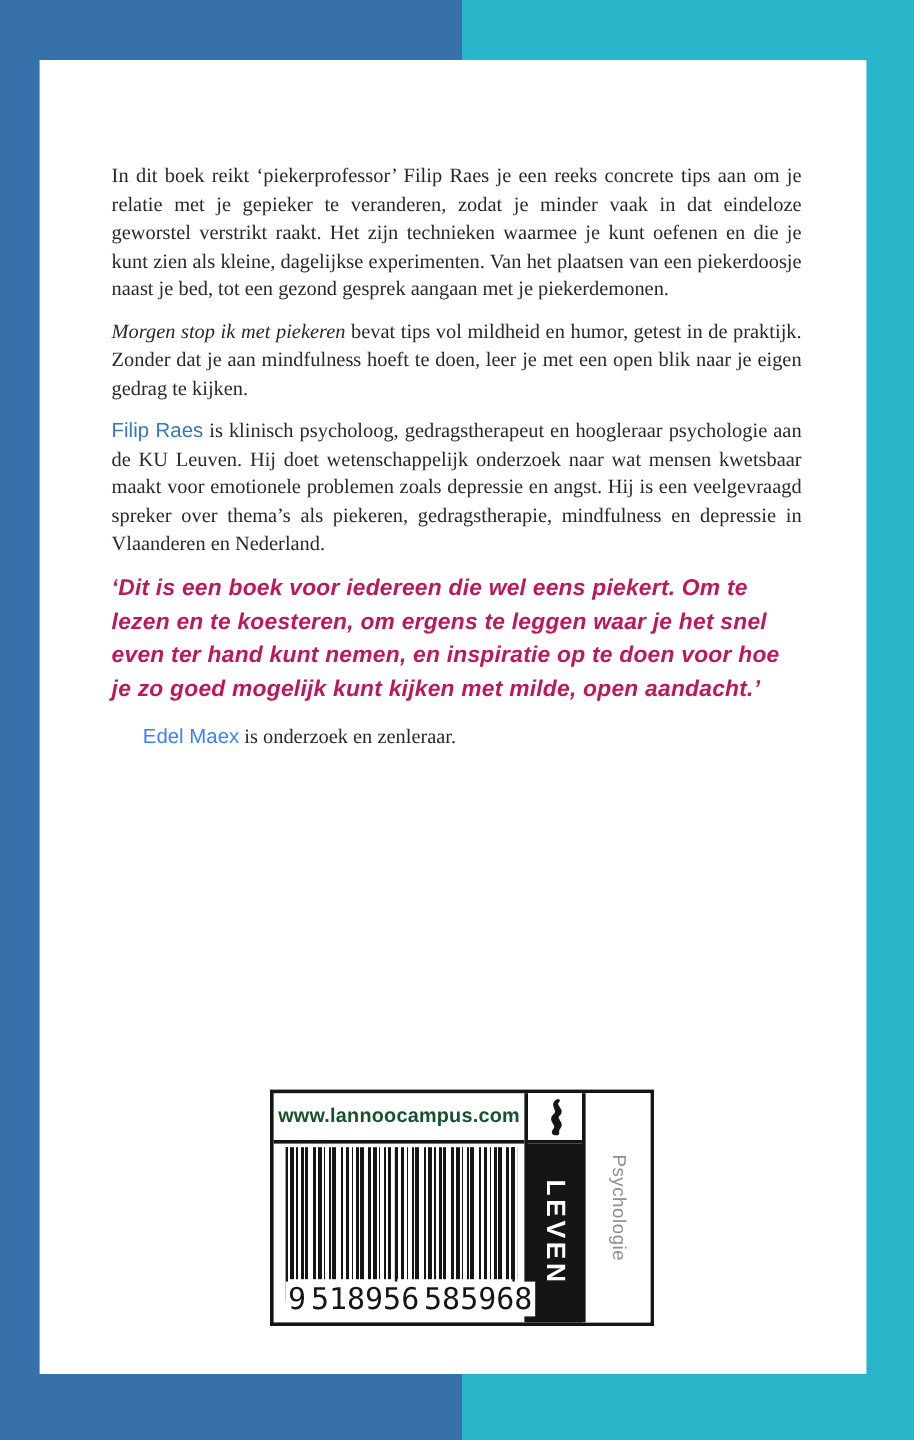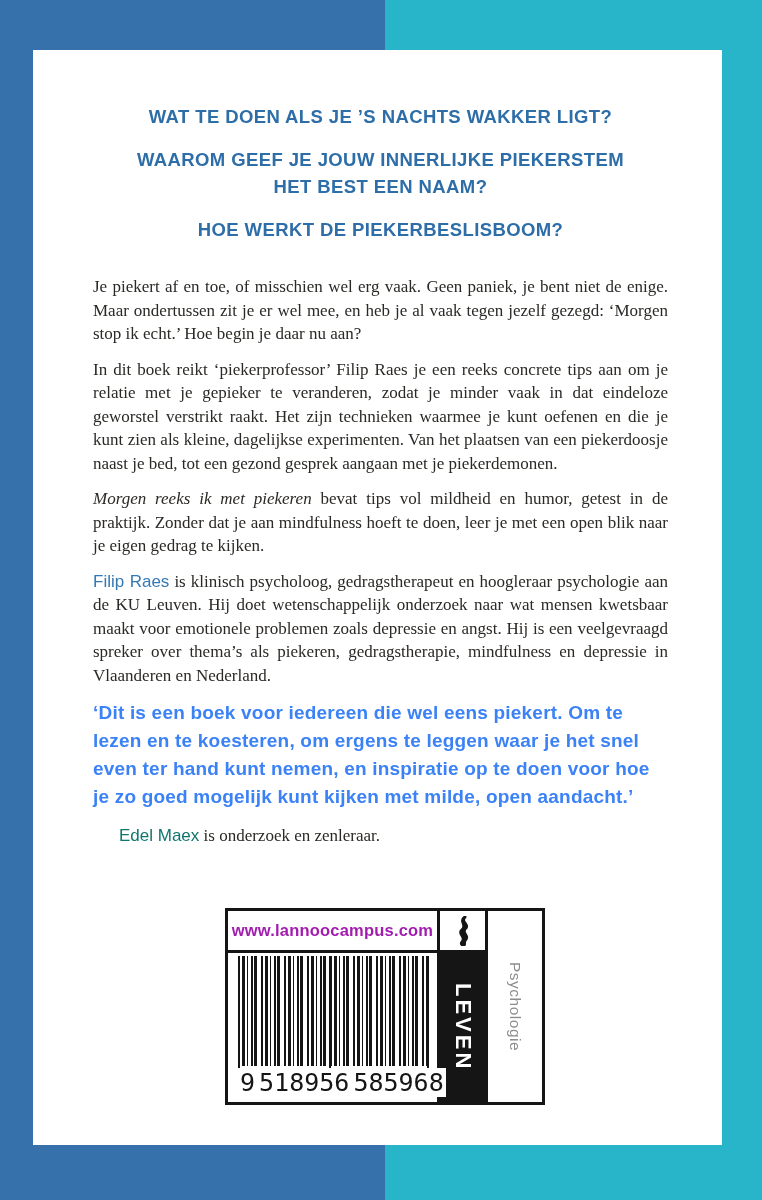--- a/index.html
+++ b/index.html
@@ -52,21 +52,21 @@
     position:absolute;left:192px;top:858px; 
     width:314px;height:191px;
     border:3px solid #151515;background:#ffffff;
     display:flex;
   }
   .col-main{width:209px;display:flex;flex-direction:column;}
   .www-cell{
     height:39px;border-bottom:3px solid #151515;
     display:flex;align-items:center;justify-content:center;
     font-family:"Liberation Sans", sans-serif;font-weight:bold;font-size:16.5px;
-    color:#a21caf;letter-spacing:0.2px;
+    color:#14532d;letter-spacing:0.2px;
   }
   .barcode-area{flex:1;position:relative;padding:3px 6px 0 10px;}
   .bars{
     height:110px;position:relative;
     background-image:repeating-linear-gradient(to right,
       #151515 0 2px, #fff 2px 4px,
       #151515 4px 7px, #fff 7px 9px,
       #151515 9px 10px, #fff 10px 13px,
       #151515 13px 15px, #fff 15px 16px,
       #151515 16px 19px, #fff 19px 23px);
@@ -107,37 +107,31 @@
 </style>
 </head>
 <body>
 
 <div class="bg-band bg-left" style="background: rgb(54, 113, 171);"></div>
 <div class="bg-band bg-right" style="background: rgb(41, 181, 201);"></div>
 
 <div class="card">
   <div class="card-inner">
 
-    <div class="questions" style="color: rgb(45, 109, 168);">
-      <div class="question">WAT TE DOEN ALS JE ’S NACHTS WAKKER LIGT?</div>
-      <div class="question">WAAROM GEEF JE JOUW INNERLIJKE PIEKERSTEM HET BEST EEN NAAM?</div>
-      <div class="question">HOE WERKT DE PIEKERBESLISBOOM?</div>
-    </div>
 
     <div class="body-copy">
-      <p>Je piekert af en toe, of misschien wel erg vaak. Geen paniek, je bent niet de enige. Maar ondertussen zit je er wel mee, en heb je al vaak tegen jezelf gezegd: ‘Morgen stop ik echt.’ Hoe begin je daar nu aan?</p>
       <p>In dit boek reikt ‘piekerprofessor’ Filip Raes je een reeks concrete tips aan om je relatie met je gepieker te veranderen, zodat je minder vaak in dat eindeloze geworstel verstrikt raakt. Het zijn technieken waarmee je kunt oefenen en die je kunt zien als kleine, dagelijkse experimenten. Van het plaatsen van een piekerdoosje naast je bed, tot een gezond gesprek aangaan met je piekerdemonen.</p>
-      <p><span class="lead-italic">Morgen reeks ik met piekeren</span><span> bevat tips vol mildheid en humor, getest in de praktijk. Zonder dat je aan mindfulness hoeft te doen, leer je met een open blik naar je eigen gedrag te kijken.</span></p>
+      <p><span class="lead-italic">Morgen stop ik met piekeren</span><span> bevat tips vol mildheid en humor, getest in de praktijk. Zonder dat je aan mindfulness hoeft te doen, leer je met een open blik naar je eigen gedrag te kijken.</span></p>
       <p><span class="lead-name" style="color: rgb(53, 121, 180);">Filip Raes</span><span> is klinisch psycholoog, gedragstherapeut en hoogleraar psychologie aan de KU Leuven. Hij doet wetenschappelijk onderzoek naar wat mensen kwetsbaar maakt voor emotionele problemen zoals depressie en angst. Hij is een veelgevraagd spreker over thema’s als piekeren, gedragstherapie, mindfulness en depressie in Vlaanderen en Nederland.</span></p>
     </div>
 
-    <div class="quote" style="color: #3b82f6;">‘Dit is een boek voor iedereen die wel eens piekert. Om te lezen en te koesteren, om ergens te leggen waar je het snel even ter hand kunt nemen, en inspiratie op te doen voor hoe je zo goed mogelijk kunt kijken met milde, open aandacht.’</div>
+    <div class="quote" style="color: #be185d; font-style: italic;">‘Dit is een boek voor iedereen die wel eens piekert. Om te lezen en te koesteren, om ergens te leggen waar je het snel even ter hand kunt nemen, en inspiratie op te doen voor hoe je zo goed mogelijk kunt kijken met milde, open aandacht.’</div>
 
     <div class="attribution">
-      <span class="lead-name" style="color: #0f766e; text-align: right;">Edel Maex</span><span> is onderzoek en zenleraar.</span>
+      <span class="lead-name" style="color: #3b82f6; text-align: right;">Edel Maex</span><span> is onderzoek en zenleraar.</span>
     </div>
 
     <div class="isbn-block">
       <div class="col-main">
         <div class="www-cell">www.lannoocampus.com</div>
         <div class="barcode-area">
           <div class="bars"></div>
           <span class="guard g-left"></span>
           <span class="guard g-mid"></span>
           <span class="guard g-right"></span>

